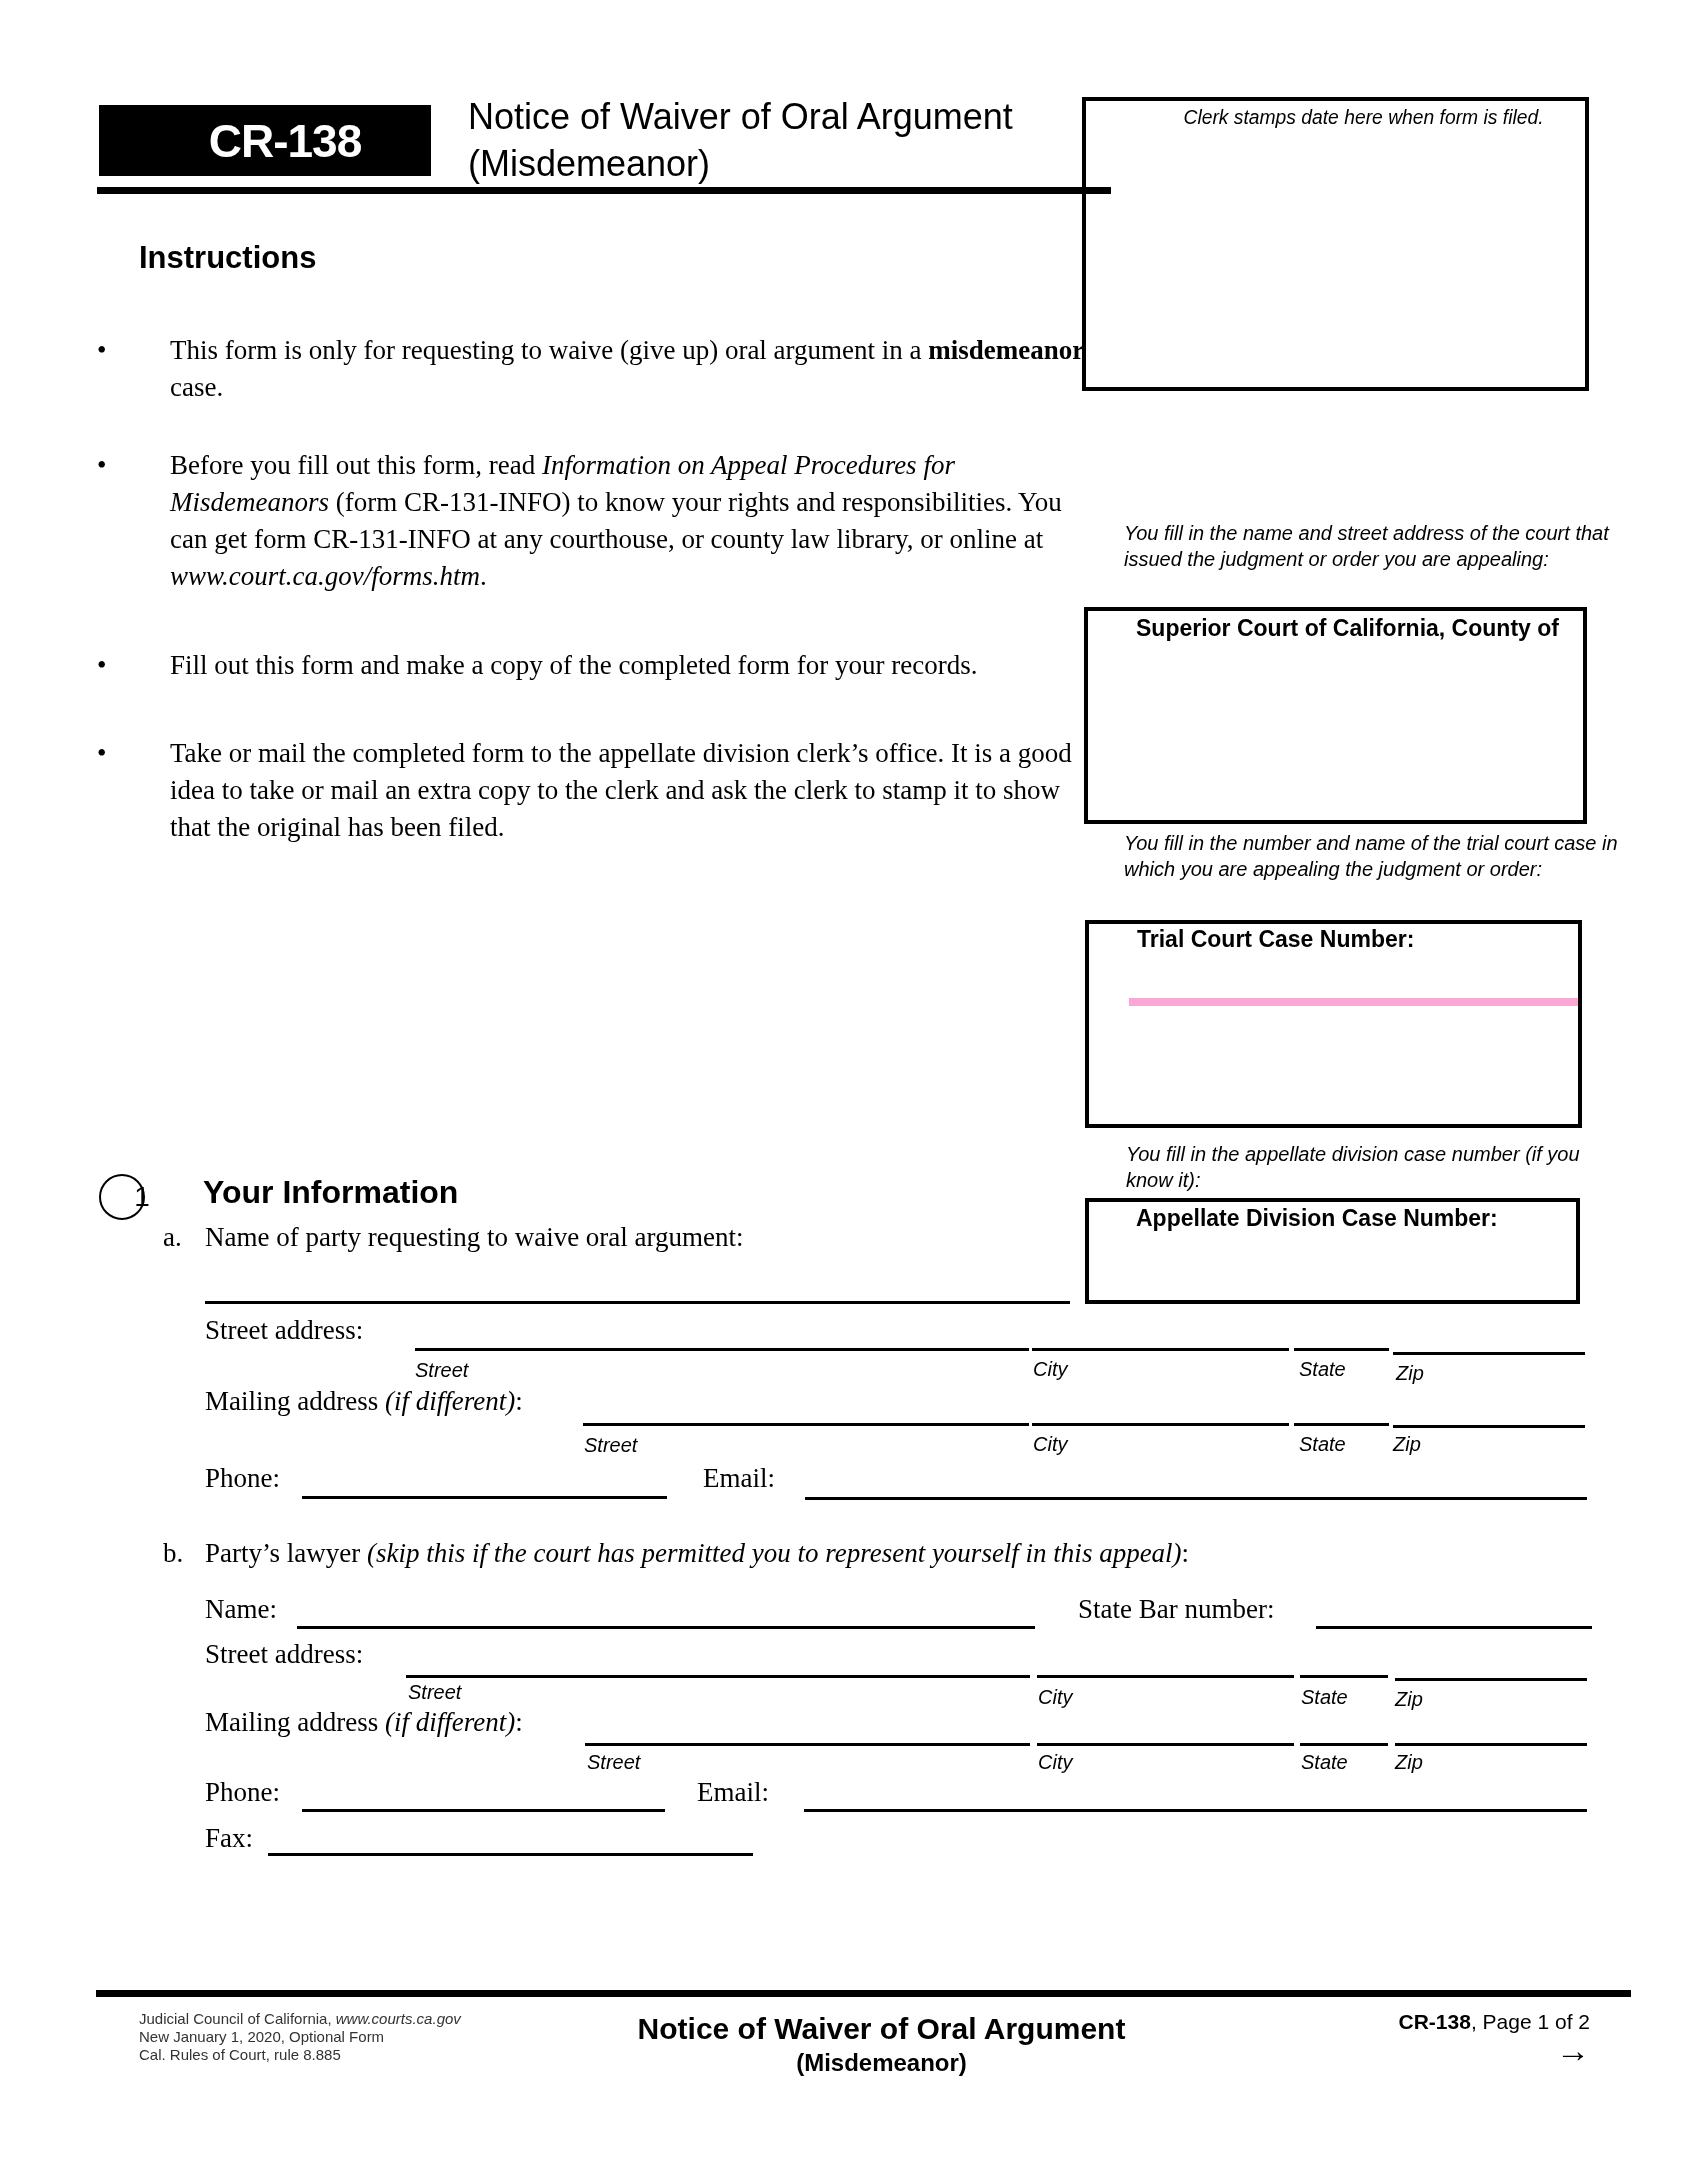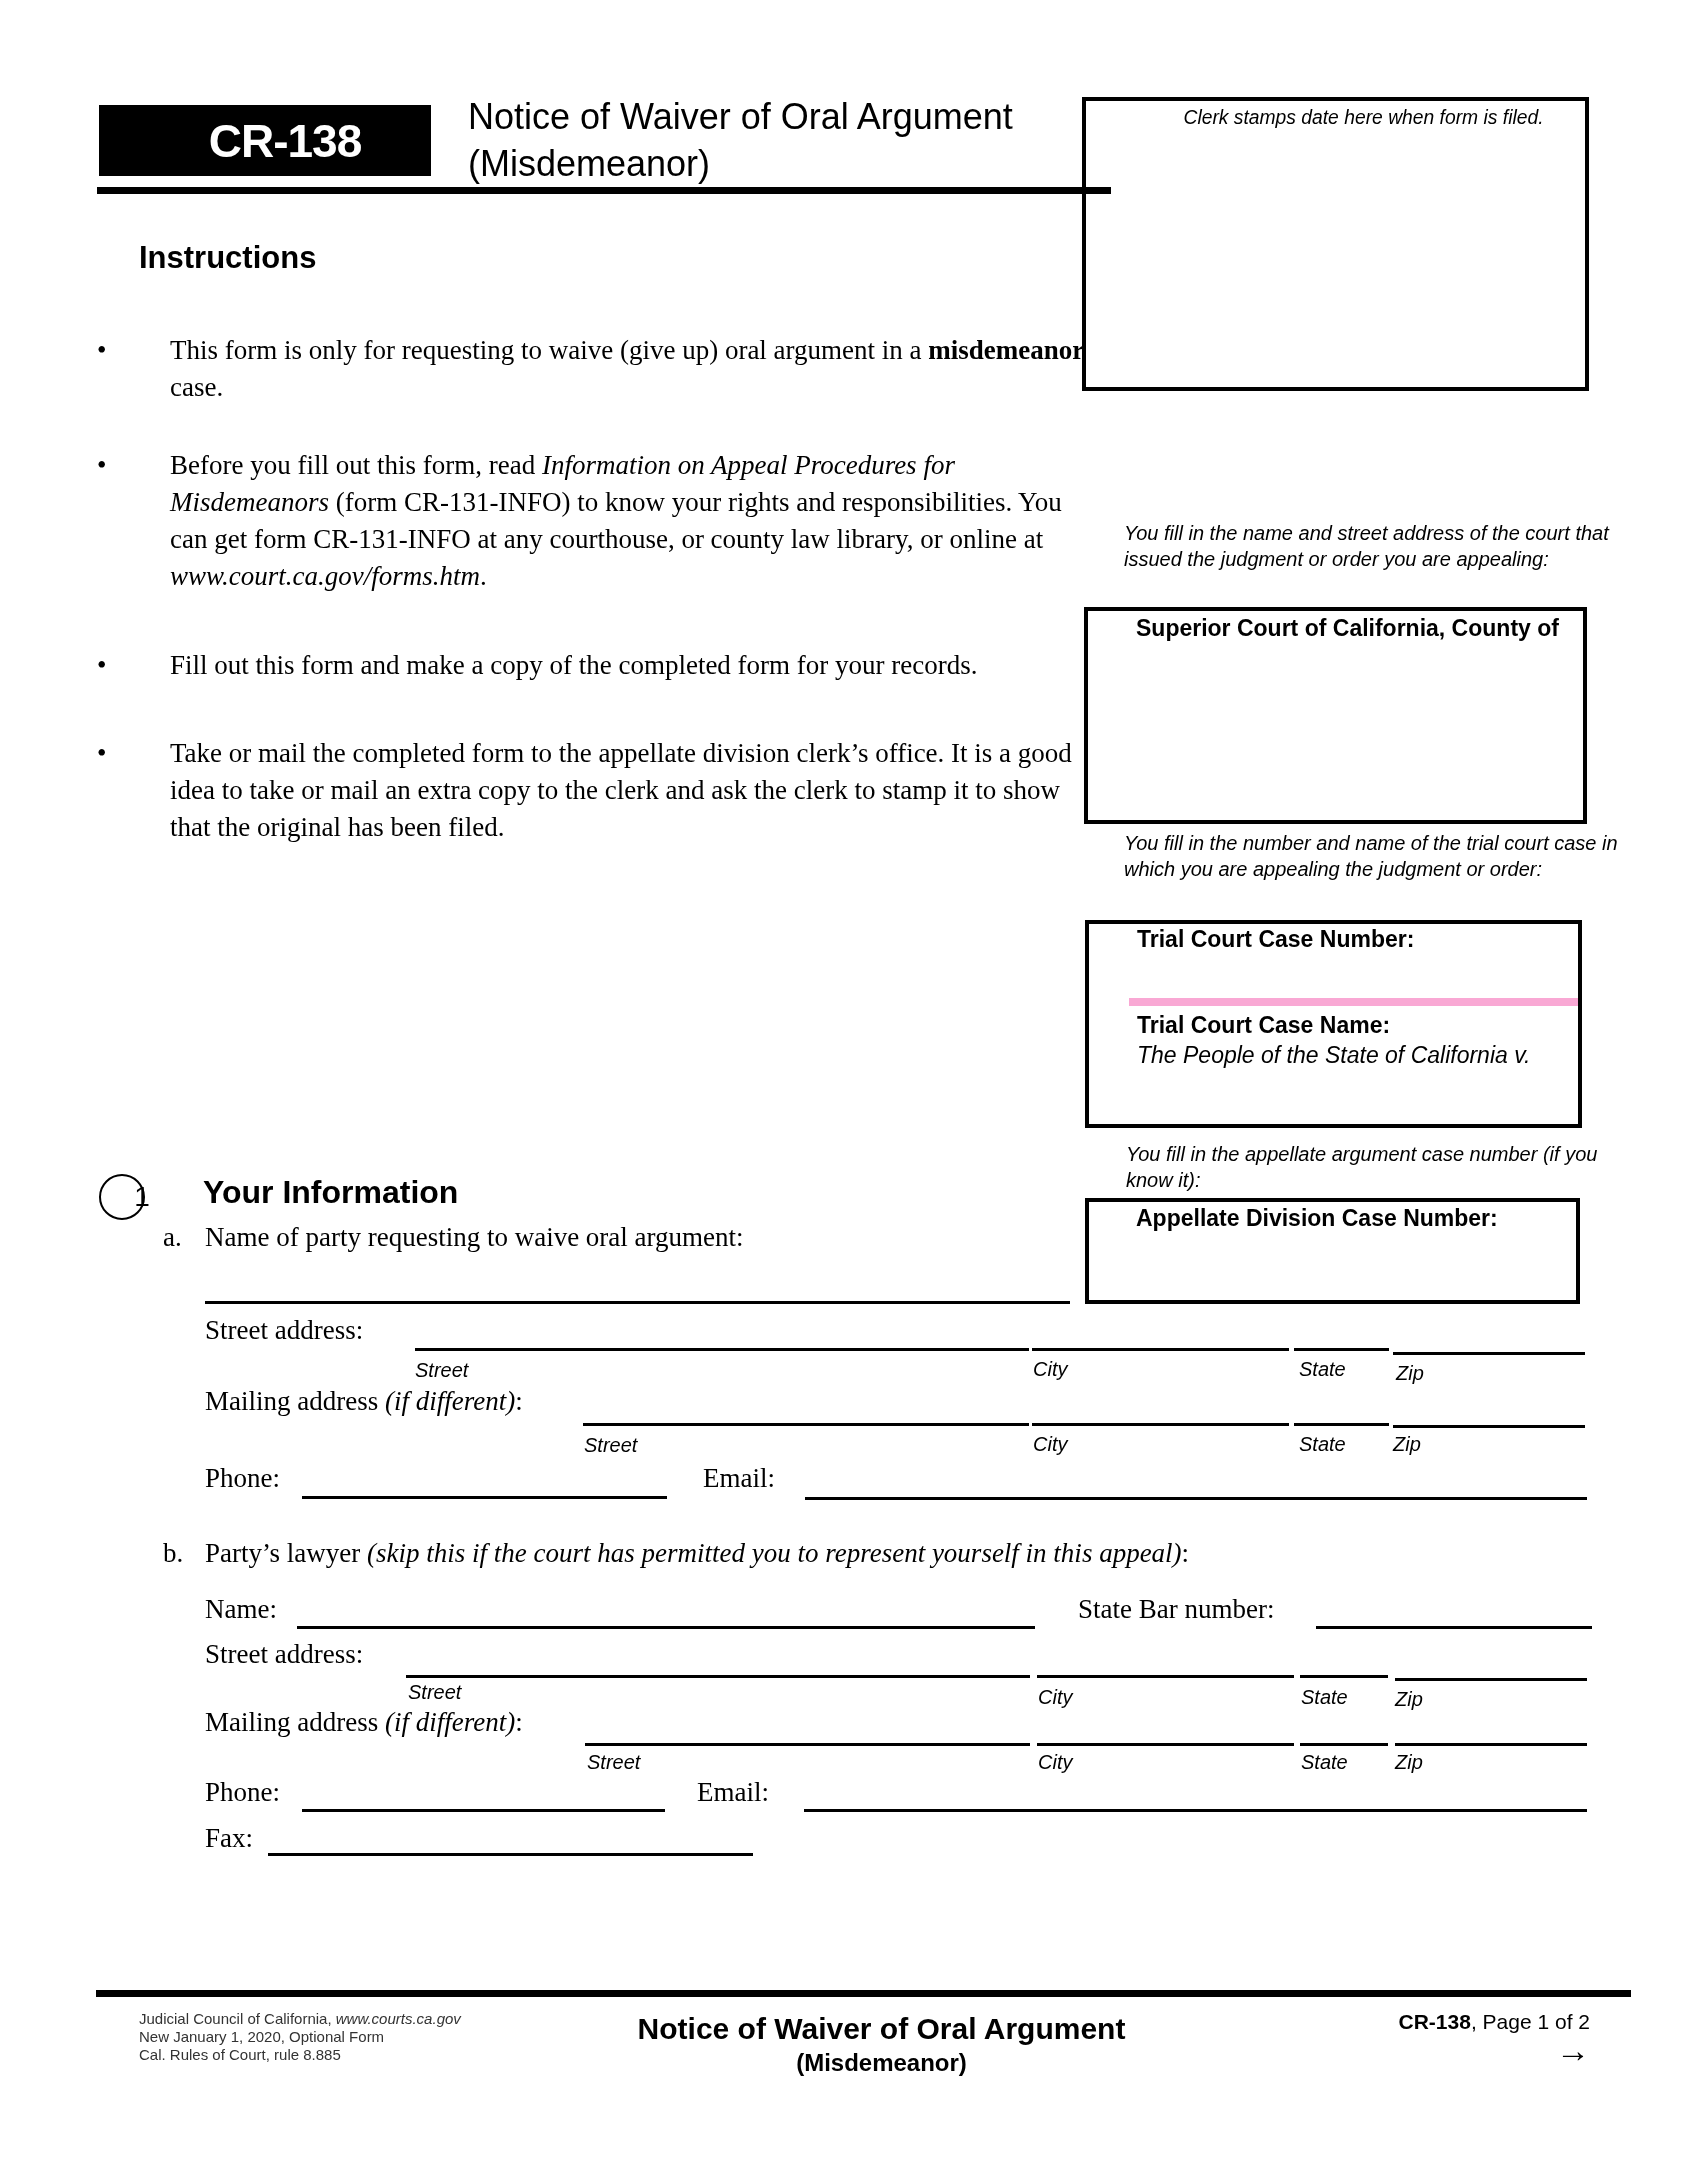--- a/index.html
+++ b/index.html
@@ -70,27 +70,23 @@
 <div class="abs note" style="left:1084px; top:520px; width:505px;">You fill in the name and street address of the court that issued the judgment or order you are appealing:</div>
 <div class="abs box" style="left:1084px; top:607px; width:503px; height:217px;">
   <div class="boxlbl" style="padding:3px 0 0 8px;">Superior Court of California, County of</div>
 </div>
 
 <div class="abs note" style="left:1084px; top:830px; width:500px;">You fill in the number and name of the trial court case in which you are appealing the judgment or order:</div>
 <div class="abs box" style="left:1085px; top:920px; width:497px; height:208px;">
   <div style="height:74px; border-bottom:8px solid #f9a8d4;">
     <div class="boxlbl" style="padding:1px 0 0 8px;">Trial Court Case Number:</div>
   </div>
-  <div>
-    <div class="boxlbl" style="padding:5px 0 0 8px;">Trial Court Case Name:</div>
-    <div class="note" style="padding:2px 0 0 8px; font-size:23px; line-height:28px;">The People of the State of California v.</div>
-  </div>
 </div>
 
-<div class="abs note" style="left:1086px; top:1141px; width:475px;">You fill in the appellate argument case number (if you know it):</div>
+<div class="abs note" style="left:1086px; top:1141px; width:475px;">You fill in the appellate division case number (if you know it):</div>
 <div class="abs box" style="left:1085px; top:1198px; width:495px; height:106px;">
   <div class="boxlbl" style="padding:2px 0 0 7px;">Appellate Division Case Number:</div>
 </div>
 
 <div class="abs circle">1</div>
 <div class="abs sec-title">Your Information</div>
 
 <div class="lbl" style="left:163px; top:1222px;">a.</div>
 <div class="lbl" style="left:205px; top:1222px;">Name of party requesting to waive oral argument:</div>
 <div class="line" style="left:205px; top:1301px; width:865px;"></div>

